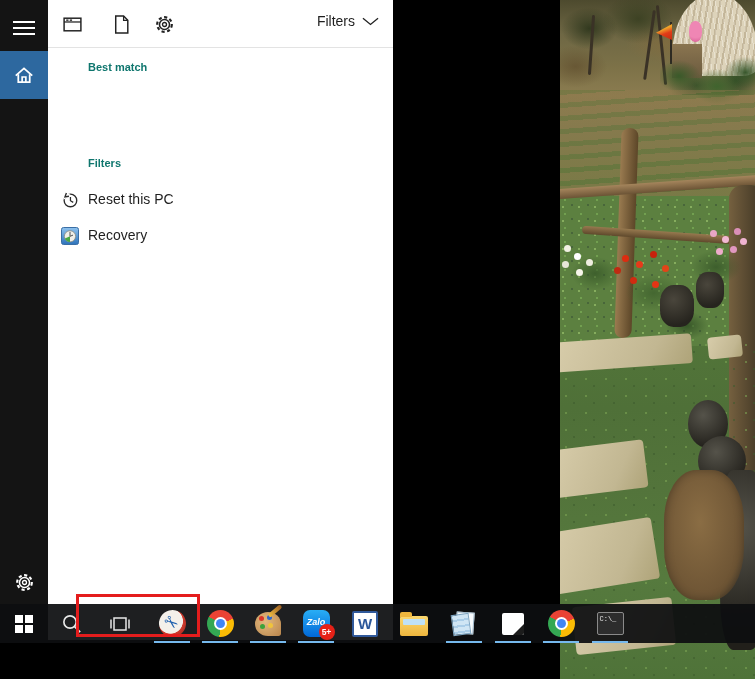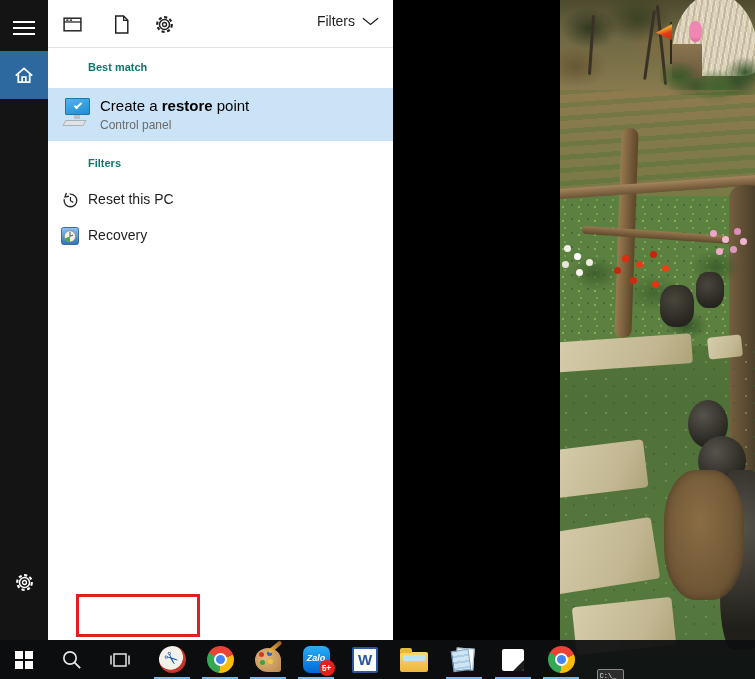--- a/index.html
+++ b/index.html
@@ -116,21 +116,21 @@
 
   .searchbox { position:absolute; left:0; top:600px; width:345px; height:40px; background:#f0f0f1; border-top:1px solid #e4e4e4; display:flex; align-items:center; cursor:text; }
   .sb-mag { margin-left:11px; width:19px; height:19px; flex:none; }
   .sb-query { margin-left:10px; font-size:14.5px; color:#111; }
   .sb-caret { width:1.5px; height:17px; background:#000; margin-left:1px; animation:blink 1s steps(1) infinite; }
   @keyframes blink { 50% { opacity:0; } }
 
   .annotation-rect { position:absolute; left:76px; top:594px; width:124px; height:43px; border:3px solid #e41d1d; z-index:40; pointer-events:none; }
 
   
-  .taskbar { position:absolute; left:0; top:640px; width:755px; height:39px; background:rgba(13,14,16,0.93); z-index:30; }
+  .taskbar { position:absolute; left:0; top:604px; width:755px; height:39px; background:rgba(13,14,16,0.93); z-index:30; }
   .tk-cell { position:absolute; top:0; width:48px; height:39px; display:flex; align-items:center; justify-content:center; cursor:pointer; }
   .tk-underline { position:absolute; left:6px; bottom:0; width:36px; height:2.5px; background:#76b9ed; }
   .start-grid { display:grid; grid-template-columns:8px 8px; grid-template-rows:8px 8px; gap:2px; }
   .start-grid div { background:#fff; }
   .chrome-ball { position:relative; width:27px; height:27px; border-radius:50%;
     background:conic-gradient(from -60deg, #ea4335 0 130deg, #fbbc05 130deg 245deg, #34a853 245deg 360deg); }
   .chrome-ball::before { content:""; position:absolute; left:7px; top:7px; width:13px; height:13px; border-radius:50%; background:#fff; }
   .chrome-ball::after { content:""; position:absolute; left:9px; top:9px; width:9px; height:9px; border-radius:50%; background:#4285f4; }
   .snip-ball { position:relative; width:27px; height:27px; border-radius:50%; background:radial-gradient(circle at 45% 40%, #f4f0ea 55%, #cf3b2e 58%, #8c1f16); transform:rotate(-15deg); }
   .snip-ball::after { content:"✂"; position:absolute; left:5px; top:2px; font-size:17px; color:#1d5fae; transform:rotate(55deg); }
@@ -249,31 +249,20 @@
       <div class="filters">
         <span>Filters</span>
         <svg width="17" height="9" viewBox="0 0 18 9">
             <polyline points="1,1 9,7.6 17,1" fill="none" stroke="#222" stroke-width="1.4"></polyline>
           </svg>
       </div>
     </div>
 
     <div class="sec-header hdr-best">Best match</div>
 
-    <div class="result-row row-best">
-      <span class="bm-icon">
-        <span class="mon-screen">
-            <span class="mon-check"></span>
-          </span>
-        <span class="mon-stand"></span>
-        <span class="mon-kbd"></span>
-      </span>
-      <div class="bm-title"><span>Create a </span><b>restore</b><span> point</span></div>
-      <div class="bm-sub">Control panel</div>
-    </div>
 
     <div class="sec-header hdr-settings">Filters</div>
 
     <div class="result-row row-item row-recovery">
       <span class="ri-icon">
         <svg width="18" height="18" viewBox="0 0 18 18">
             <defs>
               <linearGradient id="rg" x1="0" y1="0" x2="0" y2="1">
                 <stop offset="0" stop-color="#8ec2ee"></stop>
                 <stop offset="1" stop-color="#2d72ba"></stop>
@@ -369,21 +358,21 @@
       <span class="tk-underline"></span>
     </div>
     <div class="tk-cell" style="left:489px;">
       <span class="whiteapp-ic"></span>
       <span class="tk-underline"></span>
     </div>
     <div class="tk-cell" style="left:537px;">
       <span class="chrome-ball"></span>
       <span class="tk-underline"></span>
     </div>
-    <div class="tk-cell" style="left:586px;margin-top:21px;">
+    <div class="tk-cell" style="left:586px;">
       <span class="cmd-ic">
           <span>C:\_</span>
         </span>
       <span class="tk-underline"></span>
     </div>
   </div>
 
 </div>
 
 </body></html>

